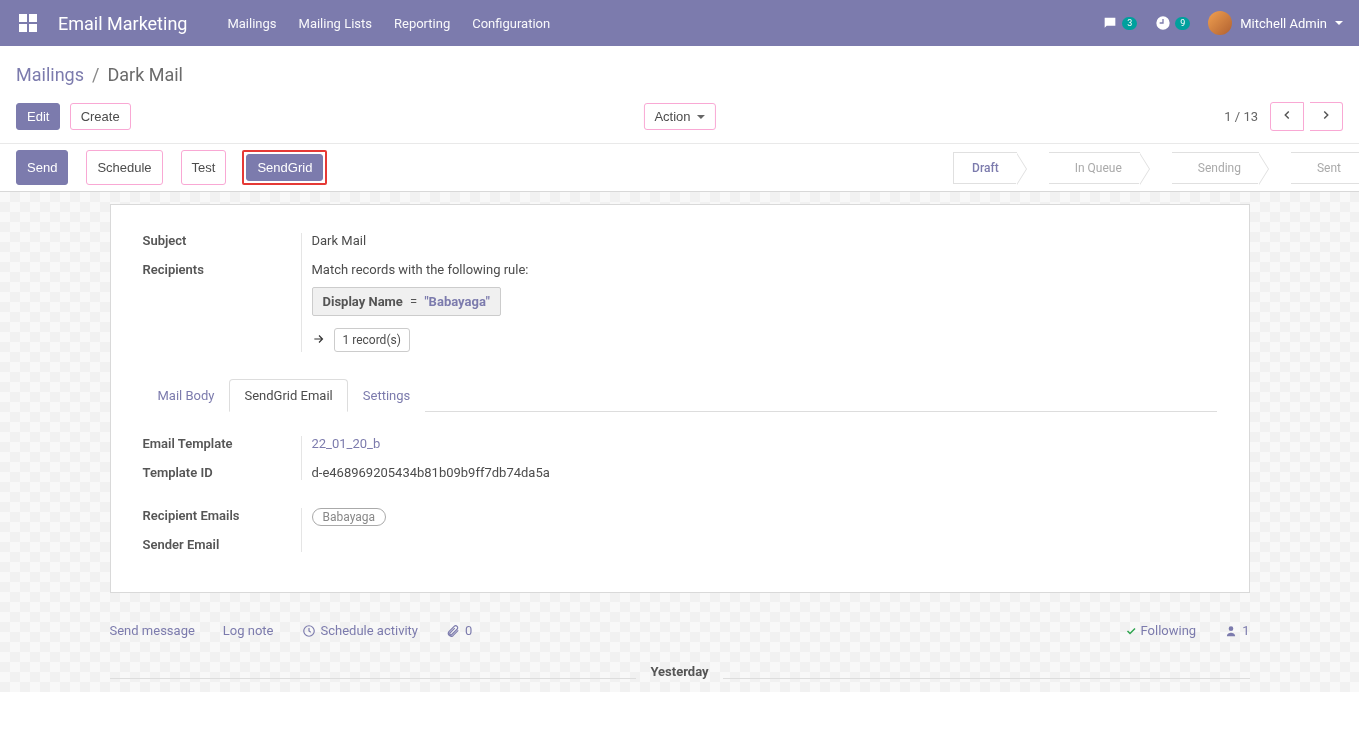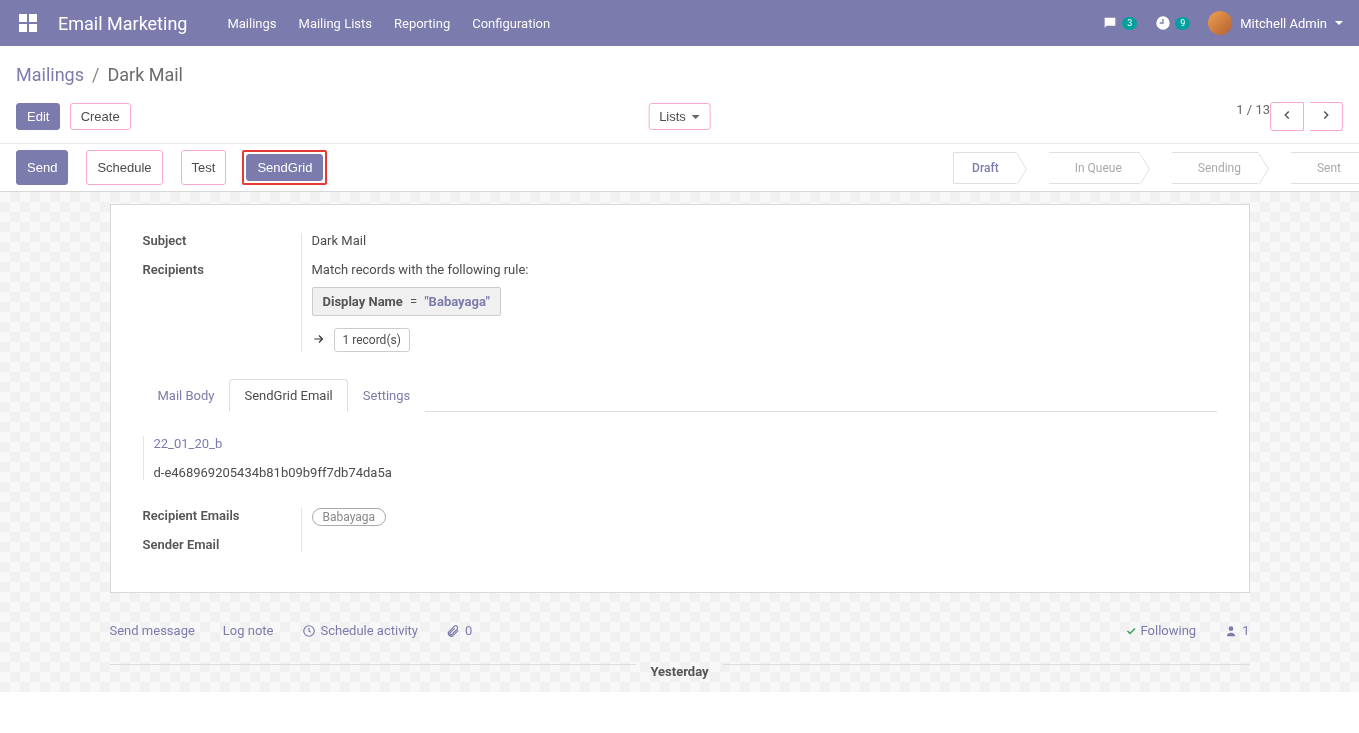--- a/index.html
+++ b/index.html
@@ -25,21 +25,21 @@
   .breadcrumb { font-size:18px; color:#7C7BAD; margin: 8px 0 14px 0; display:flex; gap:8px; align-items:center; }
   .breadcrumb .sep { color:#888; }
   .breadcrumb .current { color:#6b6b6b; }
   .cp-row { display:flex; align-items:center; }
   .btn { border:1px solid #f9a8d4; background:#fff; color:#4c4c4c; padding:5px 10px; font-size:13px; border-radius:3px; cursor:pointer; }
   .btn + .btn { margin-left:6px; }
   .btn.primary { background:#7C7BAD; border-color:#7C7BAD; color:#fff; }
   .btn.caretbtn::after { content:""; display:inline-block; margin-left:6px; border-top:4px solid #666; border-left:4px solid transparent; border-right:4px solid transparent; vertical-align:middle;}
   .action-btn-wrap { position:absolute; left:50%; transform:translateX(-50%); }
   .cp-row { position:relative; height:34px; }
-  .pager { margin-left:auto; display:flex; align-items:flex-start; font-size:13px; color:#666; }
+  .pager { margin-left:auto; display:flex; align-items:center; gap:12px; font-size:13px; color:#666; }
   .pager-btns { display:flex; }
   .pager-btns .btn { padding:5px 9px; border-radius:0;}
   .pager-btns .btn:first-child{ border-top-left-radius:3px;border-bottom-left-radius:3px;}
   .pager-btns .btn:last-child{ border-top-right-radius:3px;border-bottom-right-radius:3px; border-left:none;}
 
   .cp2 { margin-top:10px; border-top:1px solid #e9e9e9; border-bottom:1px solid #d8d8d8; background:#fff; }
 
   
   .statusbar { display:flex; align-items:center; padding:6px 0 6px 16px; background:#fff; }
   .sb-btns { display:flex; gap:12px; }
@@ -79,21 +79,21 @@
   .tag { display:inline-block; border:1px solid #aaa; color:#888; padding:1px 10px; border-radius:10px; font-size:12px;}
 
   
   .chatter { width:1140px; margin: 24px auto 0 auto; }
   .chatter-top { display:flex; align-items:center; gap:28px; font-size:13px; padding:6px 0;}
   .chatter-top a { color:#7C7BAD; text-decoration:none; display:flex; align-items:center; gap:5px; cursor:pointer;}
   .chatter-right { margin-left:auto; display:flex; align-items:center; gap:28px;}
   .follow { color:#7C7BAD; display:flex; align-items:center; gap:4px;}
   .follow svg{ width:12px;height:12px; fill:#2fa44f;}
   .followers { color:#7C7BAD; display:flex; align-items:center; gap:4px;}
-  .day-sep { display:flex; align-items:flex-start; margin-top:20px; }
+  .day-sep { display:flex; align-items:flex-end; margin-top:20px; }
   .day-sep .line{ flex:1; border-top:1px solid #ddd;}
   .day-sep .lbl{ padding:0 14px; font-weight:700; color:#555; font-size:13px;}
 
   svg.ico { width:14px; height:14px; fill:currentColor; }
 </style>
 </head>
 <body>
 
 <div class="topnav">
   <div class="apps-btn">
@@ -135,21 +135,21 @@
     <a style="color:#7C7BAD; cursor:pointer;">Mailings</a>
     <span class="sep">/</span>
     <span class="current">Dark Mail</span>
   </div>
   <div class="cp-row">
     <div>
       <button class="btn primary">Edit</button>
       <button class="btn">Create</button>
     </div>
     <div class="action-btn-wrap">
-      <button class="btn caretbtn">Lists</button>
+      <button class="btn caretbtn">Action</button>
     </div>
     <div class="pager">
       <span style="cursor:pointer;">1 / 13</span>
       <div class="pager-btns">
         <button class="btn"><svg class="ico" viewBox="0 0 24 24">
               <path d="M15 6l-6 6 6 6" fill="none" stroke="#555" stroke-width="2.5"></path>
             </svg></button>
         <button class="btn"><svg class="ico" viewBox="0 0 24 24">
               <path d="M9 6l6 6-6 6" fill="none" stroke="#555" stroke-width="2.5"></path>
             </svg></button>
@@ -205,20 +205,24 @@
     </div>
 
     <div class="tabs">
       <div class="tab">Mail Body</div>
       <div class="tab active">SendGrid Email</div>
       <div class="tab">Settings</div>
     </div>
 
     <div class="tab-content">
       <div style="display:flex;">
+        <div style="width:158px;">
+          <div class="form-label" style="margin-bottom:14px;">Email Template</div>
+          <div class="form-label">Template ID</div>
+        </div>
         <div class="divider-left" style="flex:1;">
           <div style="margin-bottom:14px;"><a class="link" style="cursor:pointer;">22_01_20_b</a></div>
           <div>d-e468969205434b81b09b9ff7db74da5a</div>
         </div>
       </div>
 
       <div style="display:flex; margin-top:28px;justify-content:space-between;">
         <div style="width:158px;">
           <div class="form-label" style="margin-bottom:14px;">Recipient Emails</div>
           <div class="form-label">Sender Email</div>

